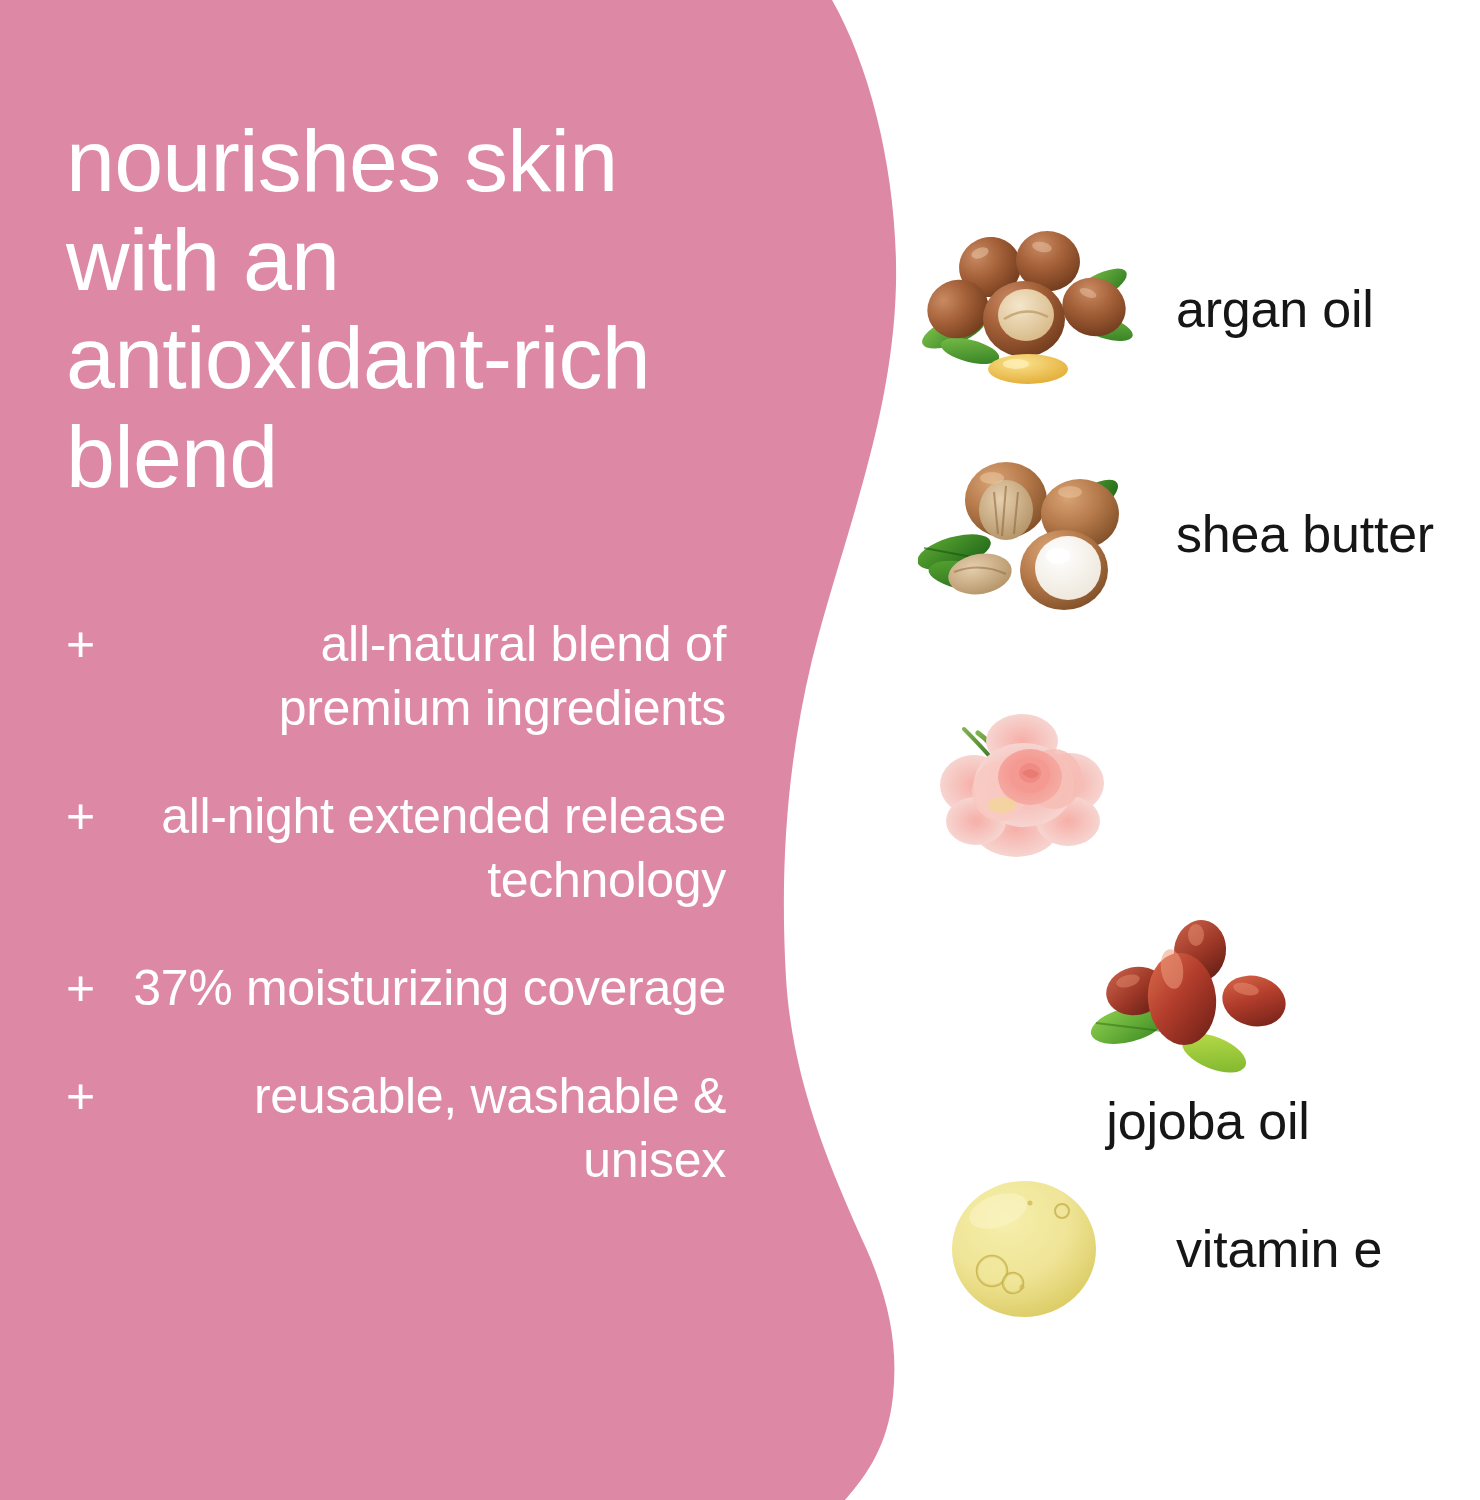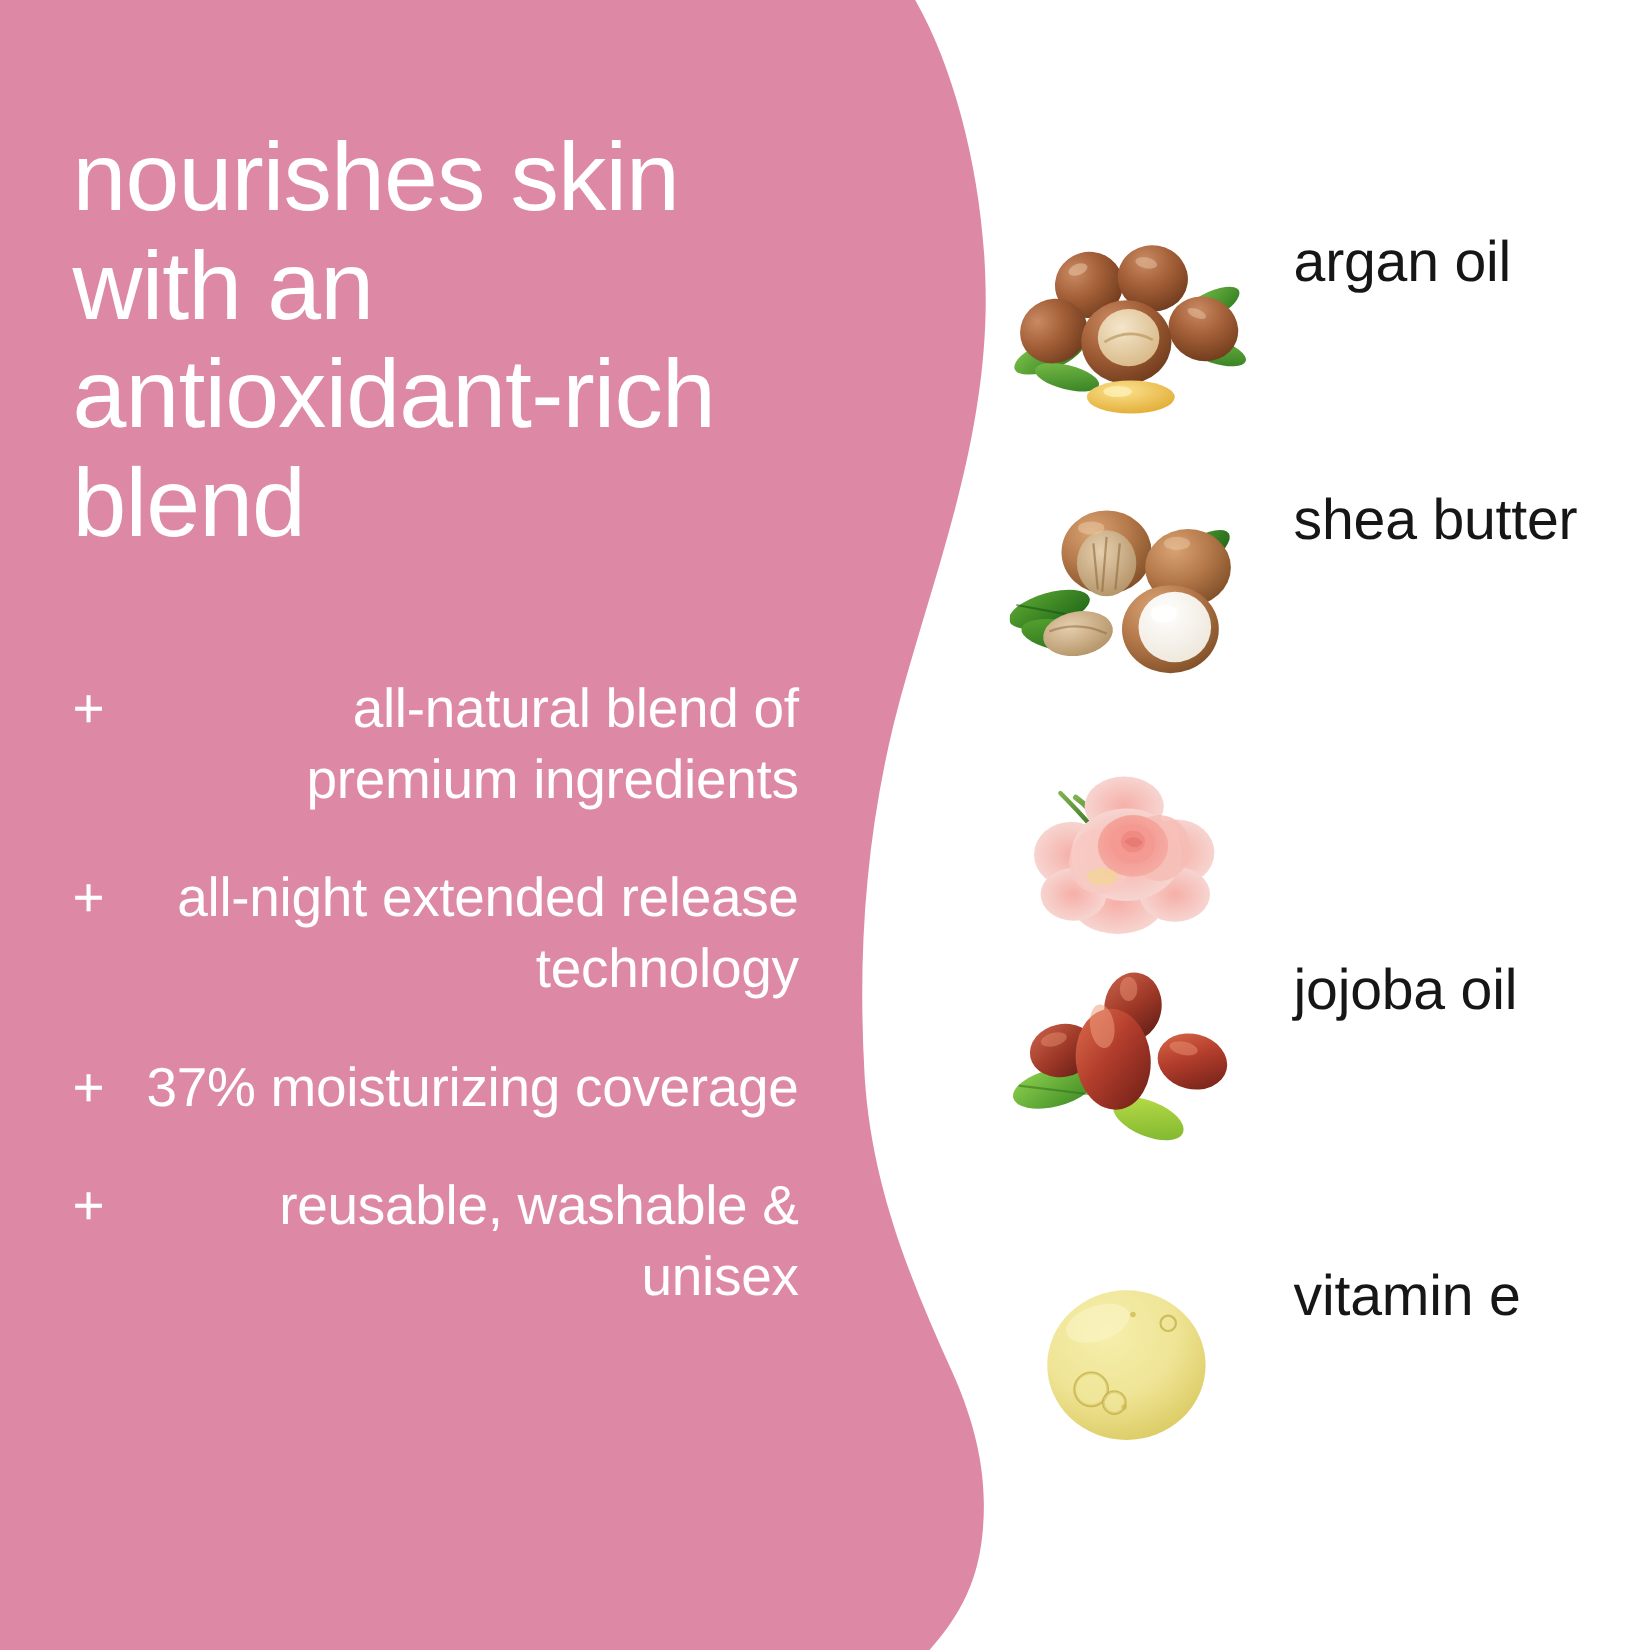--- a/index.html
+++ b/index.html
@@ -73,26 +73,26 @@
     position:absolute;
     left:900px; top:196px;
     width:580px; height:1180px;
     z-index:3;
     list-style:none;
   }
   .ingredient-row {
     position:absolute;
     left:0; width:580px; height:200px;
     display:flex;
-    align-items:flex-start;
+    align-items:center;
   }
   .ingredient-row:nth-child(1) { top:14px; }
-  .ingredient-row:nth-child(2) { top:249px; }
+  .ingredient-row:nth-child(2) { top:239px; }
   .ingredient-row:nth-child(3) { top:484px; }
-  .ingredient-row:nth-child(4) { top:676px; }
+  .ingredient-row:nth-child(4) { top:712px;flex-direction:column; }
   .ingredient-row:nth-child(5) { top:954px; }
 
   .ingredient-art {
     flex:0 0 auto;
     width:230px; height:185px;
     display:flex; align-items:center; justify-content:center;
     margin-left:10px;
   }
   .ingredient-label {
     flex:1 1 auto;

